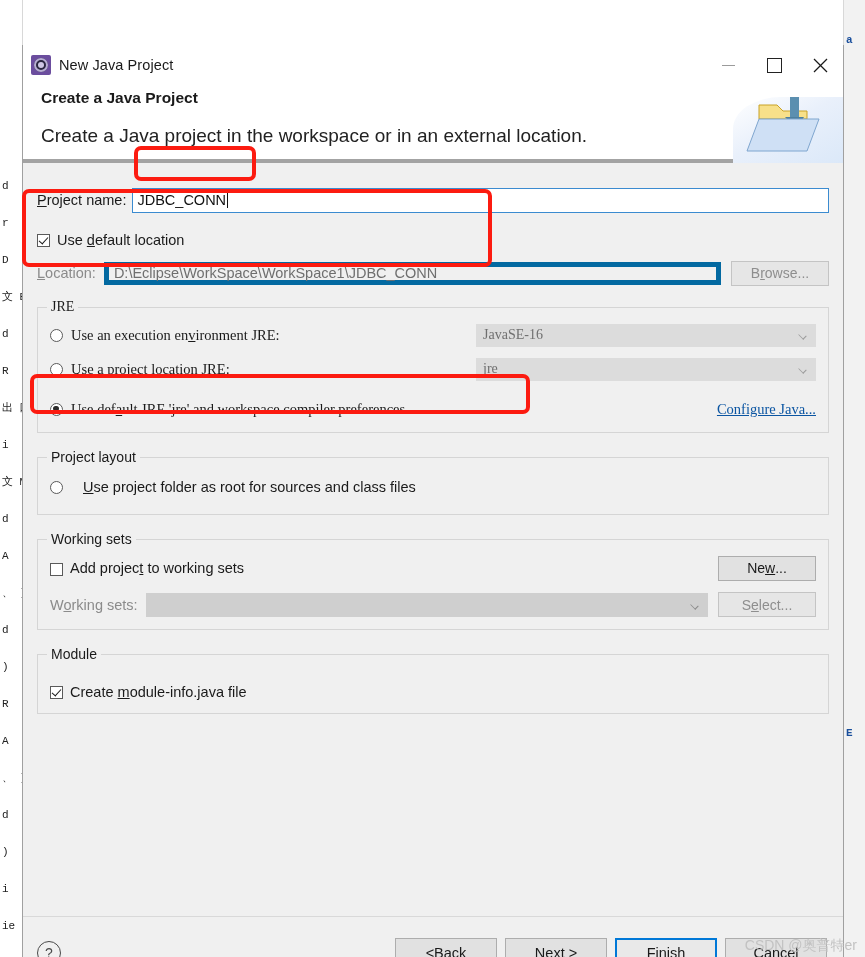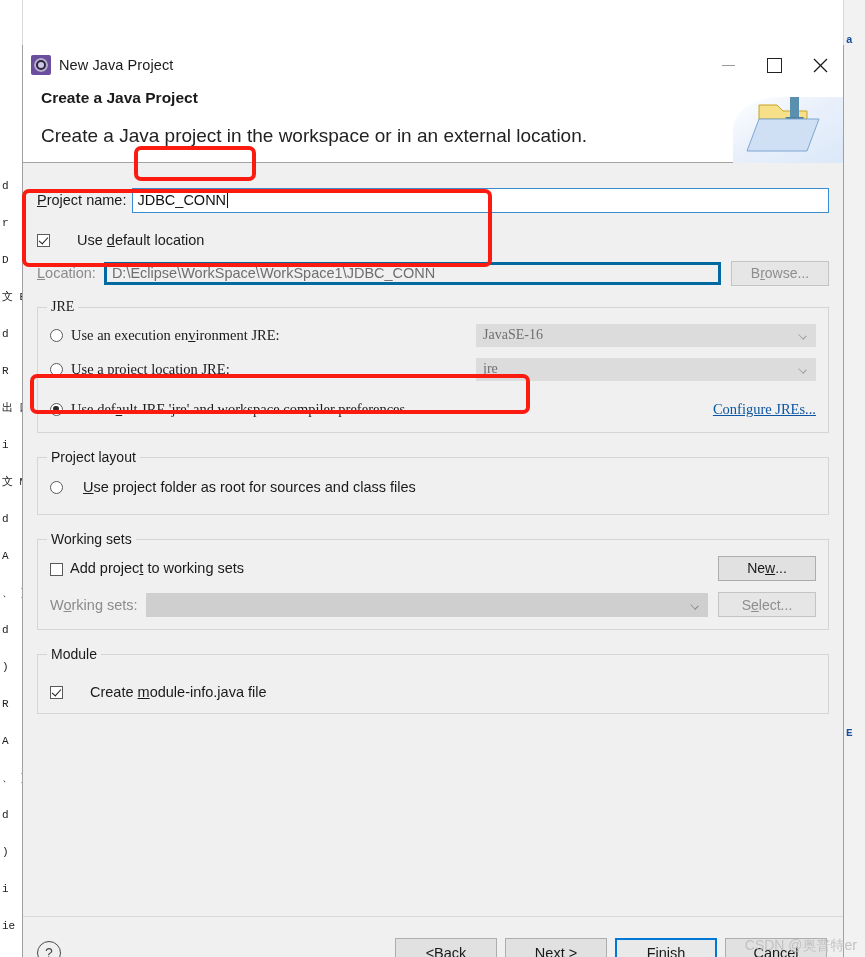--- a/index.html
+++ b/index.html
@@ -111,21 +111,21 @@
   }
   .win-btn.close svg { display: block; }
 
   
   .header {
     background: #ffffff;
     padding: 0 18px 0 18px;
     flex: none;
     position: relative;
     height: 78px;
-    border-bottom: 1px solid #a3a3a3;
+    border-bottom: 4px solid #a3a3a3;
     box-sizing: border-box;
   }
   .header h1 {
     margin: 0; padding-top: 4px;
     font-size: 15.5px;
     font-weight: bold;
     color: #1a1a1a;
   }
   .header p {
     margin: 0; padding-top: 18px;
@@ -182,21 +182,21 @@
   }
   .caret {
     display: inline-block;
     width: 1px; height: 16px;
     background: #111;
     margin-left: 1px;
   }
 
   
   .loc-block { margin-top: 16px; }
-  .cb-row { display: flex; align-items: center; height: 22px; gap: 20px; }
+  .cb-row { display: flex; align-items: center; height: 22px; }
   .checkbox {
     width: 13px; height: 13px;
     border: 1px solid #5a5a5a;
     background: #fff;
     margin-right: 7px;
     position: relative;
     flex: none;
     box-sizing: border-box;
   }
   .checkbox.checked::after {
@@ -212,21 +212,21 @@
     display: flex; align-items: center;
     margin-top: 10px;
     height: 24px;
   }
   .lbl-dim { color: #8b8b8b; font-size: 14.5px; white-space: nowrap; }
   .loc-input {
     flex: 1 1 auto;
     margin-left: 8px; margin-right: 10px;
     height: 23px;
     background: #f0f0f0;
-    border: 3px solid #0369a1;
+    border: 5px solid #0369a1;
     box-sizing: border-box;
     display: flex; align-items: center;
     padding-left: 5px;
     font-size: 14.5px;
     color: #6f6f6f;
   }
   .btn {
     height: 25px;
     min-width: 98px;
     background: #e1e1e1;
@@ -523,21 +523,21 @@
           <div class="combo">
             <span>jre</span>
             <span class="chev"></span>
           </div>
 
           <div class="radio-row" style="margin-top:6px;">
             <div class="radio selected"></div>
             <div class="lbl"><span>Use def</span><u>a</u><span>ult JRE 'jre' and workspace compiler preferences</span></div>
           </div>
           <div style="text-align:right; margin-top:6px;">
-            <span class="link">Configure JREs...</span>
+            <span class="link">Configure Java...</span>
           </div>
 
         </div>
       </div>
 
       <div class="group layout-rows" style="margin-top:24px;">
         <div class="group-title">Project layout</div>
 
         <div class="radio-row">
           <div class="radio"></div>

